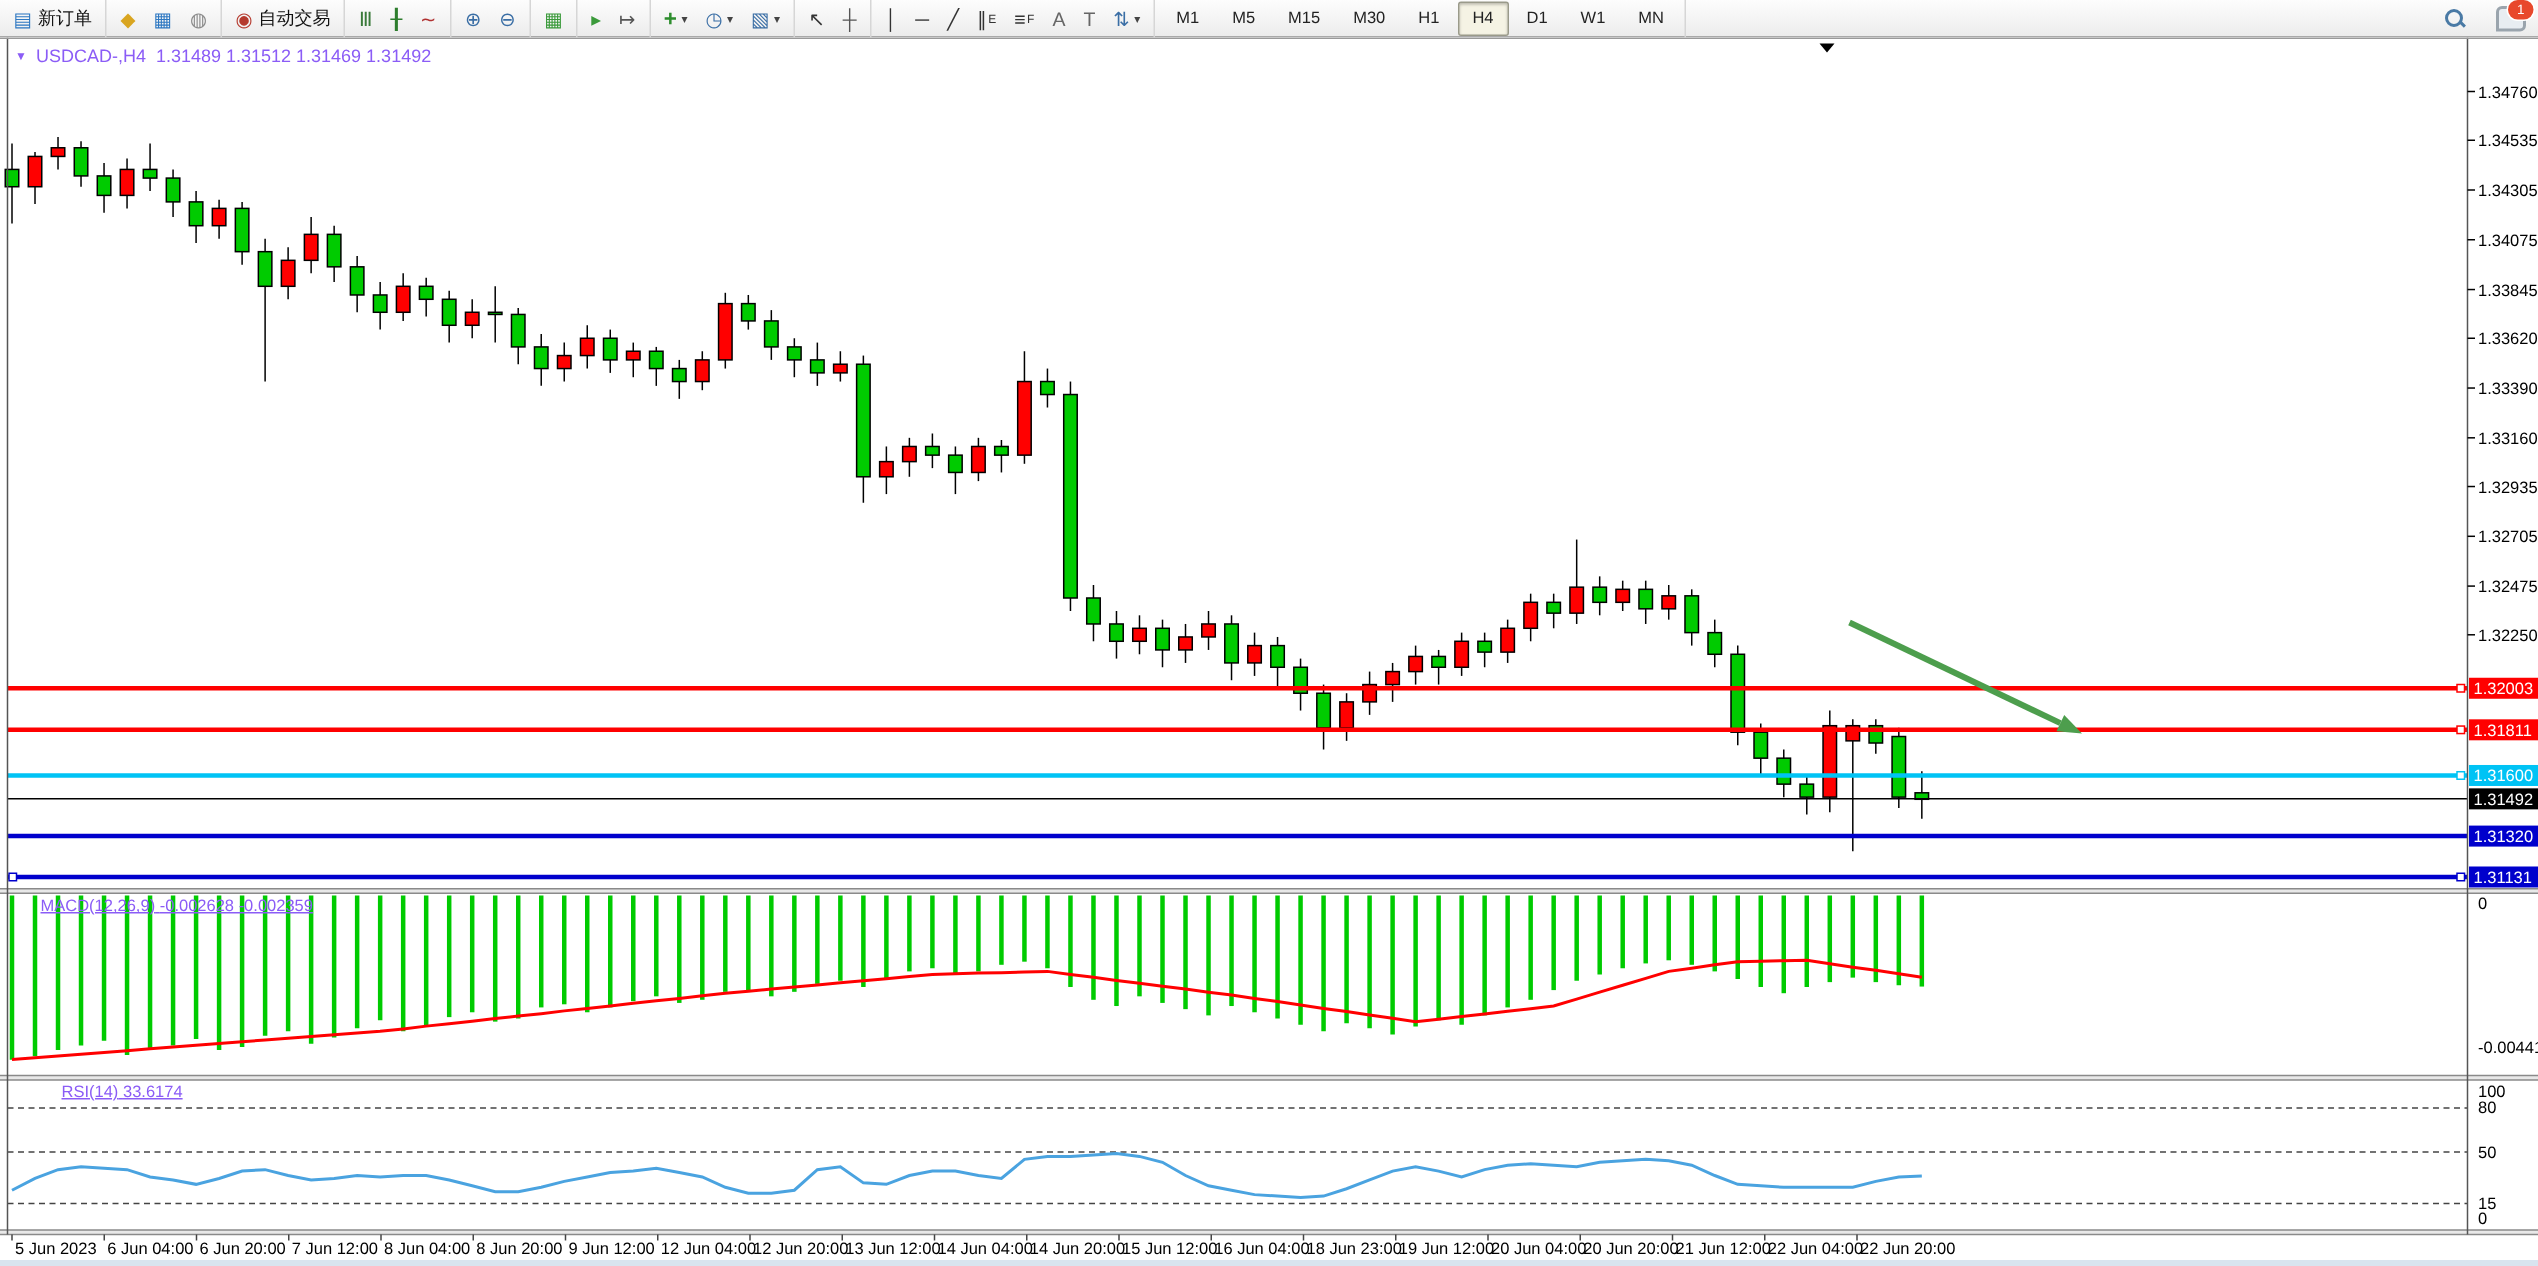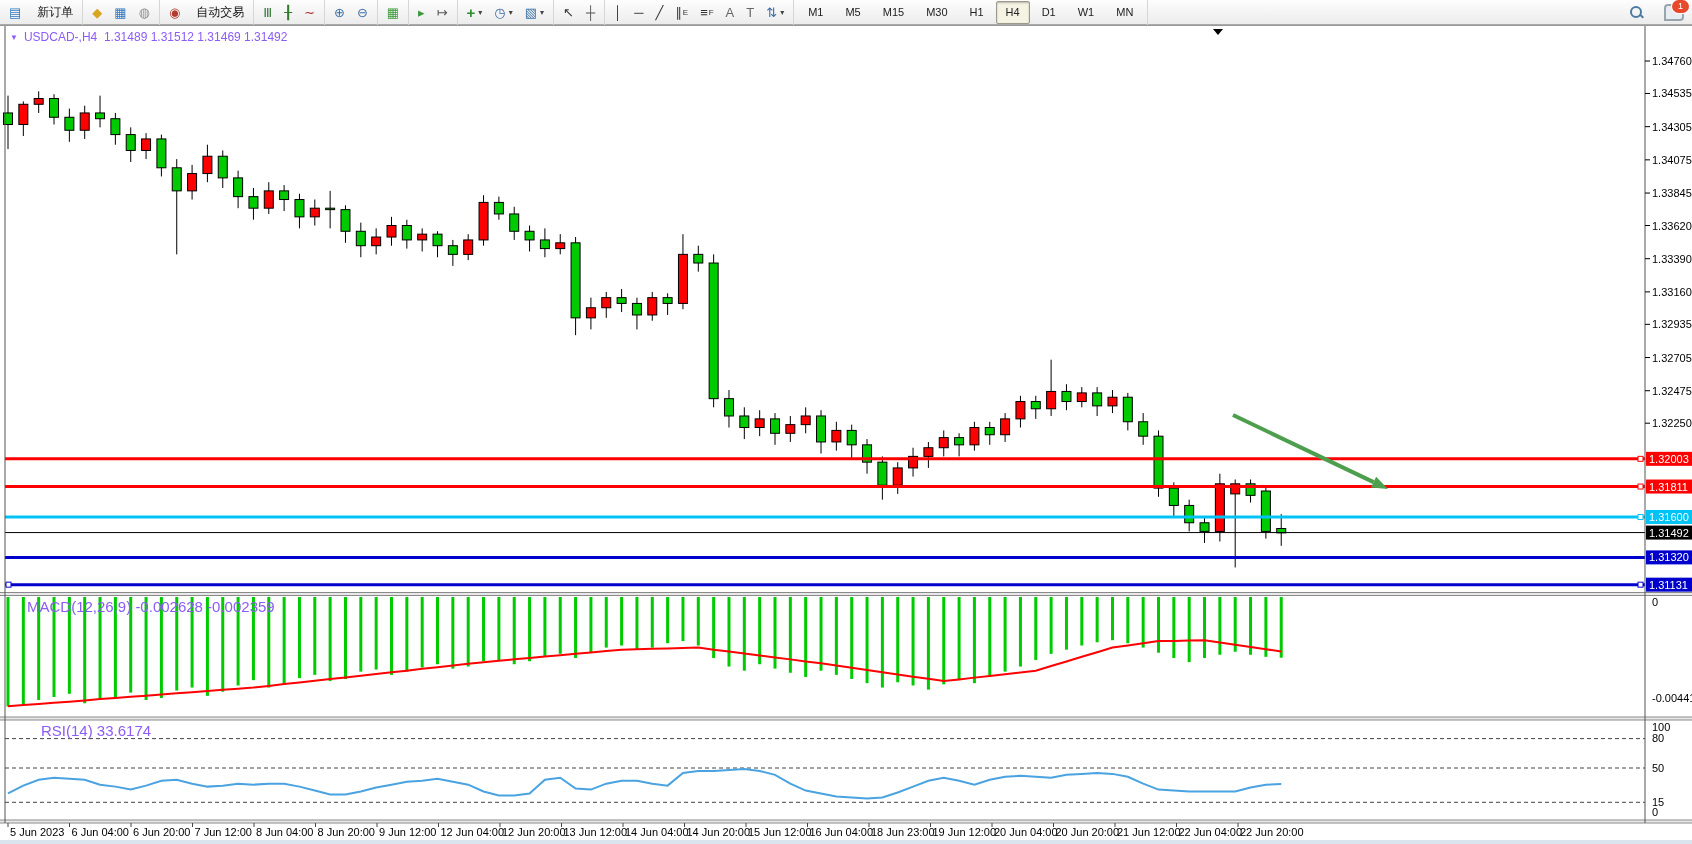--- a/index.html
+++ b/index.html
@@ -7,36 +7,36 @@
   .app{position:relative;width:1692px;height:844px;}
   
   .toolbar{position:absolute;left:0;top:0;width:1692px;height:25px;
     background:linear-gradient(#fdfdfd,#ececec);border-bottom:1px solid #a9a9a9;
     display:flex;align-items:center;box-sizing:border-box;z-index:5;}
   .tb-group{display:flex;align-items:center;height:25px;padding:0 3px;border-right:1px solid #d6d6d6;}
   .tb-btn{display:flex;align-items:center;height:21px;padding:0 4px;margin:0 1px;border:1px solid transparent;border-radius:2px;cursor:default;}
   .tb-btn.active{background:#f5f3e4;border-color:#9a9a8a;box-shadow:inset 0 1px 2px rgba(0,0,0,.25);}
   .tb-glyph{font-size:13px;line-height:13px;}
   .tb-sub{font-size:8px;margin-left:1px;color:#333;}
-  .tb-label{font-size:12px;margin-left:16px;color:#111;}
+  .tb-label{font-size:12px;margin-left:4px;color:#111;}
   .tb-tf{font-size:11px;color:#222;padding:0 5px;text-align:center;}
   .tb-dd{font-size:8px;color:#444;margin-left:3px;}
   .tb-right{margin-left:auto;display:flex;align-items:center;padding-right:8px;}
   .mag{position:relative;width:12px;height:12px;margin-right:22px;cursor:default;}
   .mag::before{content:"";position:absolute;left:0;top:0;width:8px;height:8px;border:2px solid #4a7aa5;border-radius:50%;}
   .mag::after{content:"";position:absolute;left:9px;top:9px;width:5px;height:2px;background:#4a7aa5;transform:rotate(45deg);}
   .chat{position:relative;width:16px;height:13px;border:2px solid #9aa4ad;border-radius:4px 4px 4px 0;background:#e8edf2;cursor:default;}
   .badge{position:absolute;right:-7px;top:-6px;min-width:13px;height:13px;border-radius:7px;
     background:#e8482c;color:#fff;font-size:9px;line-height:13px;text-align:center;padding:0 2px;box-shadow:0 0 0 1px #fff;}
   
   .chart-wrap{position:absolute;left:0;top:25px;width:1692px;height:819px;background:#fff;}
   svg text{font-family:"Liberation Sans","DejaVu Sans",sans-serif;}
   .overlay{position:absolute;font-size:12px;color:#8b5cf6;white-space:nowrap;z-index:3;}
   .overlay .tri{font-size:8px;vertical-align:1px;margin-right:6px;}
-  .ind-label{font-size:15px;}
+  .ind-label{font-size:11px;text-decoration:underline;}
   .bottom-strip{position:absolute;left:0;top:840px;width:1692px;height:4px;background:#d9e4ef;}
 </style>
 </head>
 <body>
 
 <div class="app">
 
   <div class="toolbar">
     <div id="toolbar-groups" style="display:flex;align-items:center;height:25px;">
         <div class="tb-group">

